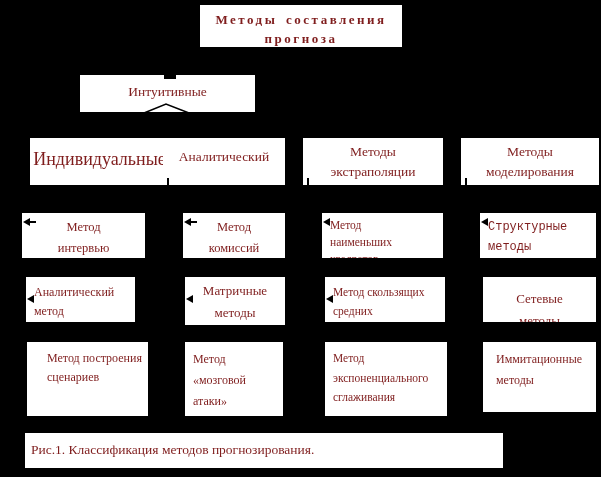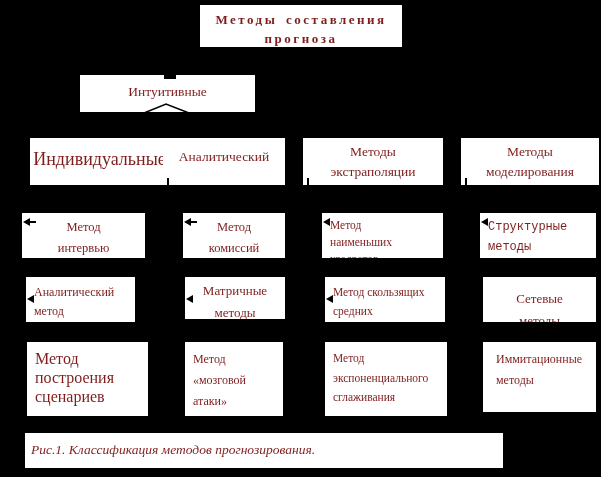--- a/index.html
+++ b/index.html
@@ -24,30 +24,30 @@
   .b-kol{left:163px;top:138px;width:122px;height:47px;font-size:13.5px;padding-top:11px;}
   .b-ext{left:303px;top:138px;width:140px;height:47px;font-size:13.5px;line-height:20px;padding-top:4px;}
   .b-mod{left:461px;top:138px;width:138px;height:47px;font-size:13.5px;line-height:20px;padding-top:4px;}
   
   .b-interview{left:22px;top:213px;width:123px;height:45px;font-size:12.5px;line-height:21px;padding-top:4px;}
   .b-commission{left:183px;top:213px;width:102px;height:45px;font-size:12.5px;line-height:21px;padding-top:4px;}
   .b-least{left:322px;top:213px;width:121px;height:45px;font-size:11.5px;line-height:17px;padding:4px 6px 0 8px;}
   .b-struct{left:480px;top:213px;width:116px;height:45px;font-size:12px;line-height:20px;padding:4px 6px 0 8px;font-family:Liberation Mono, monospace;}
   
   .b-analit{left:26px;top:277px;width:109px;height:45px;font-size:12px;line-height:19px;padding:6px 4px 0 8px;}
-  .b-matrix{left:185px;top:277px;width:100px;height:42px;font-size:13px;line-height:22px;padding-top:3px;}
+  .b-matrix{left:185px;top:277px;width:100px;height:48px;font-size:13px;line-height:22px;padding-top:3px;}
   .b-moving{left:325px;top:277px;width:120px;height:45px;font-size:11.5px;line-height:19px;padding:6px 11px 0 8px;}
   .b-network{left:483px;top:277px;width:113px;height:45px;font-size:13px;line-height:22px;padding-top:11px;}
   
-  .b-scenario{left:27px;top:342px;width:121px;height:74px;font-size:16px;line-height:19px;padding:7px 2px 0 8px;}
+  .b-scenario{left:27px;top:342px;width:121px;height:74px;font-size:12px;line-height:19px;padding:7px 2px 0 20px;}
   .b-brain{left:185px;top:342px;width:98px;height:74px;font-size:12px;line-height:21px;padding:7px 2px 0 8px;}
   .b-expon{left:325px;top:342px;width:122px;height:74px;font-size:11.5px;line-height:19.5px;padding:7px 2px 0 8px;}
   .b-imit{left:483px;top:342px;width:113px;height:70px;font-size:12px;line-height:21px;padding:7px 2px 0 13px;}
   
-  .b-caption{left:25px;top:433px;width:478px;height:35px;font-size:13.5px;padding:9px 0 0 6px;font-style:italic;}
+  .b-caption{left:25px;top:433px;width:478px;height:35px;font-size:13.5px;padding:9px 0 0 6px;}
 
   
   .frag{position:absolute;}
   .vtick{width:2px;height:7px;background:#000;}
   .ttick{width:12px;height:5px;background:#000;}
   .larr{width:0;height:0;border-top:4px solid transparent;border-bottom:4px solid transparent;border-right:7px solid #000;}
   .ltail{width:6px;height:2px;background:#000;}
   .chev{display:block;}
 </style>
 </head>

